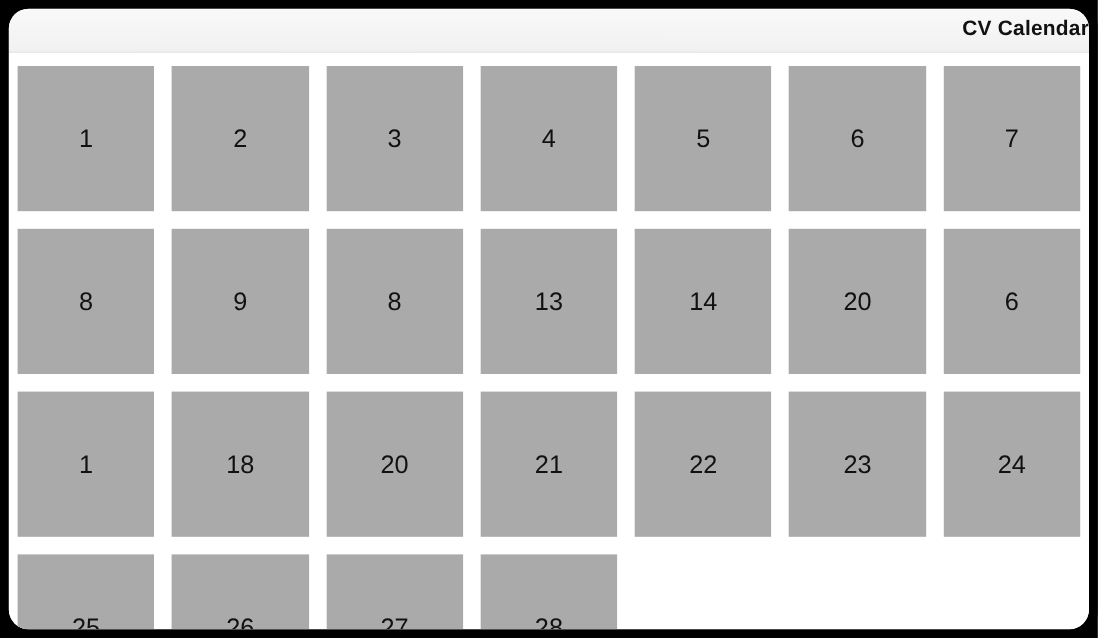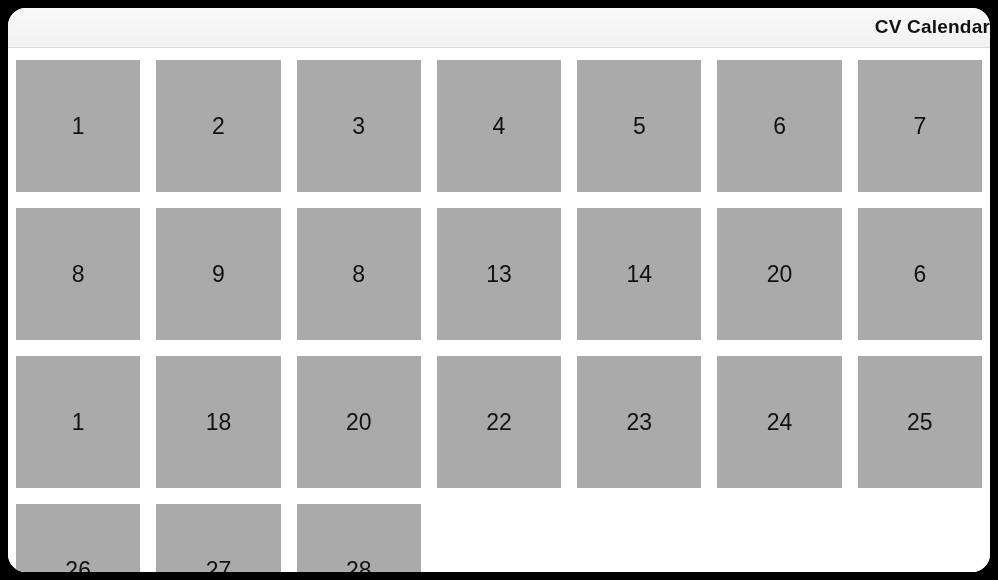--- a/index.html
+++ b/index.html
@@ -115,20 +115,23 @@
           </div>
         <div class="cell">
             <span class="cell-label">1</span>
           </div>
         <div class="cell">
             <span class="cell-label">18</span>
           </div>
         <div class="cell">
             <span class="cell-label">20</span>
           </div>
+        <div class="cell">
+            <span class="cell-label">21</span>
+          </div>
 
         <div class="cell">
             <span class="cell-label">22</span>
           </div>
         <div class="cell">
             <span class="cell-label">23</span>
           </div>
         <div class="cell">
             <span class="cell-label">24</span>
           </div>

